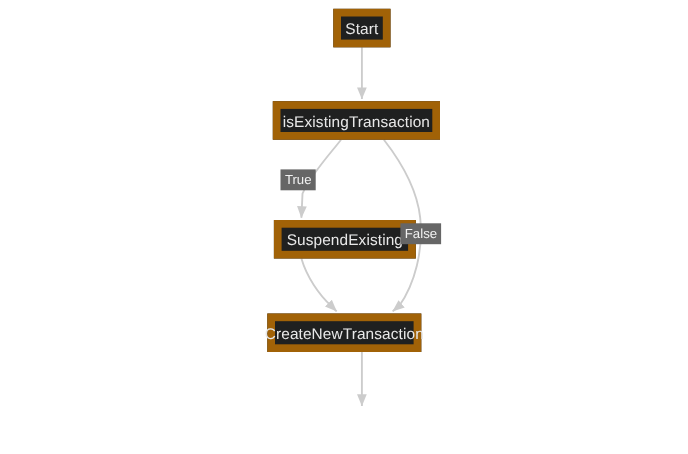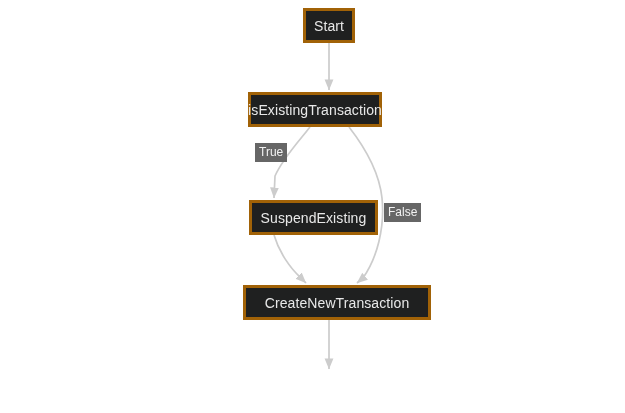--- a/index.html
+++ b/index.html
@@ -22,21 +22,21 @@
     position: absolute;
     top: 0;
     left: 0;
     width: 625px;
     height: 413px;
   }
   .node {
     position: absolute;
     box-sizing: border-box;
     background: #1f2020;
-    border: 3px solid #a16207;
+    border: 7px solid #a16207;
     color: #e8e8e8;
     font-size: 14px;
     line-height: 1;
     display: flex;
     align-items: center;
     justify-content: center;
     white-space: nowrap;
     letter-spacing: 0.1px;
   }
   .edge-label {
@@ -68,34 +68,34 @@
       <path d="M349,127 C363,145 379,170 382,198 C385,228 377,258 363,278 L357,283"></path>
       <path d="M274,235 C279,252 290,268 301,278 L306,283"></path>
       <path d="M329,320 L329,369"></path>
     </g>
   </svg>
 
   <div class="node" style="left:303px; top:8px; width:52px; height:35px;">
     <span>Start</span>
   </div>
 
-  <div class="node" style="left:248px; top:92px; width:134px; height:35px;">
+  <div class="node" style="left:248px; top:92px; width:152px; height:35px;">
     <span>isExistingTransaction</span>
   </div>
 
   <div class="node" style="left:209px; top:200px; width:129px; height:35px;margin-left:40px;">
     <span>SuspendExisting</span>
   </div>
 
-  <div class="node" style="left:243px; top:285px; width:188px; height:35px;text-align:right;">
+  <div class="node" style="left:243px; top:285px; width:140px; height:35px;text-align:right;">
     <span>CreateNewTransaction</span>
   </div>
 
 
-  <div class="edge-label" style="left:255px; top:143px;">
+  <div class="edge-label" style="left:255px; top:154px;">
     <span>True</span>
   </div>
 
-  <div class="edge-label" style="left:384px; top:203px;">
+  <div class="edge-label" style="left:364px; top:203px;">
     <span>False</span>
   </div>
 
 </div>
 
 </body></html>

